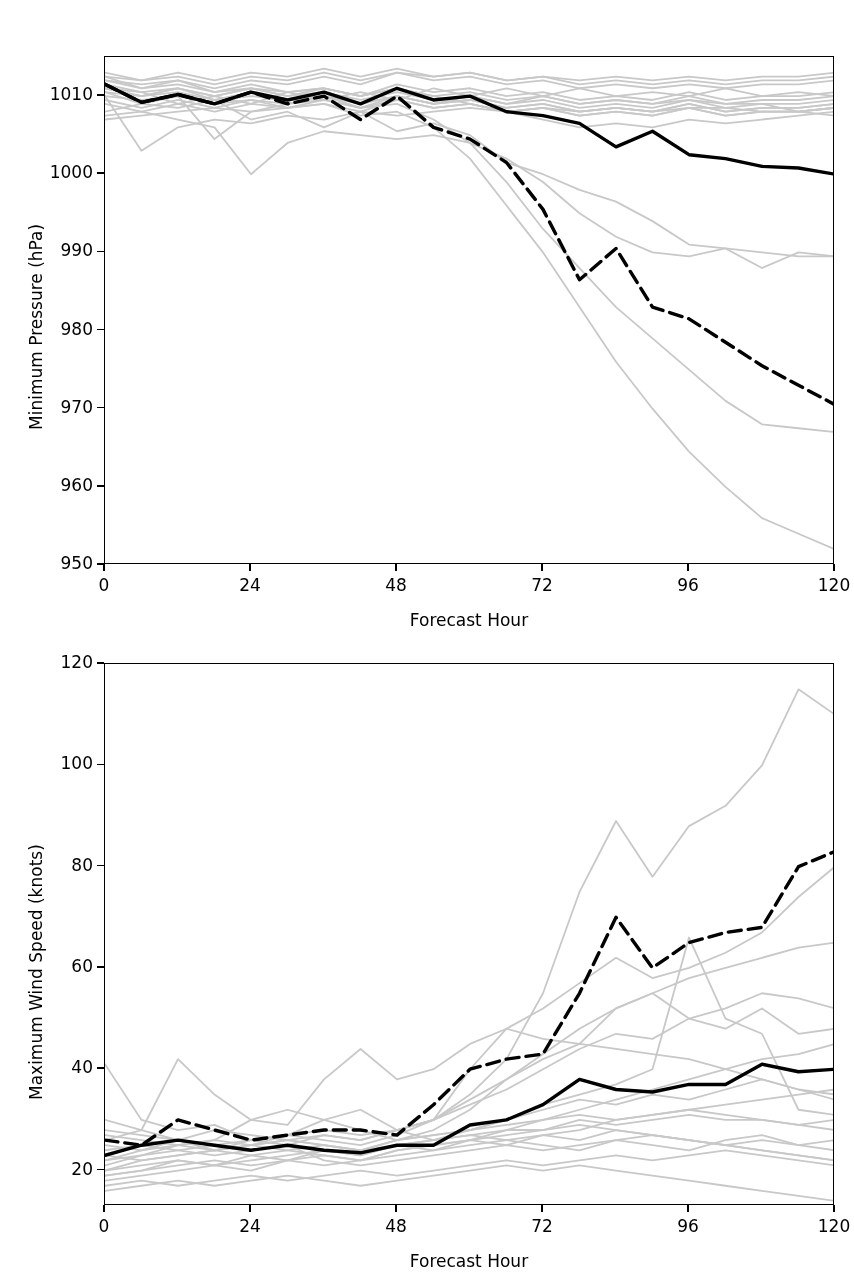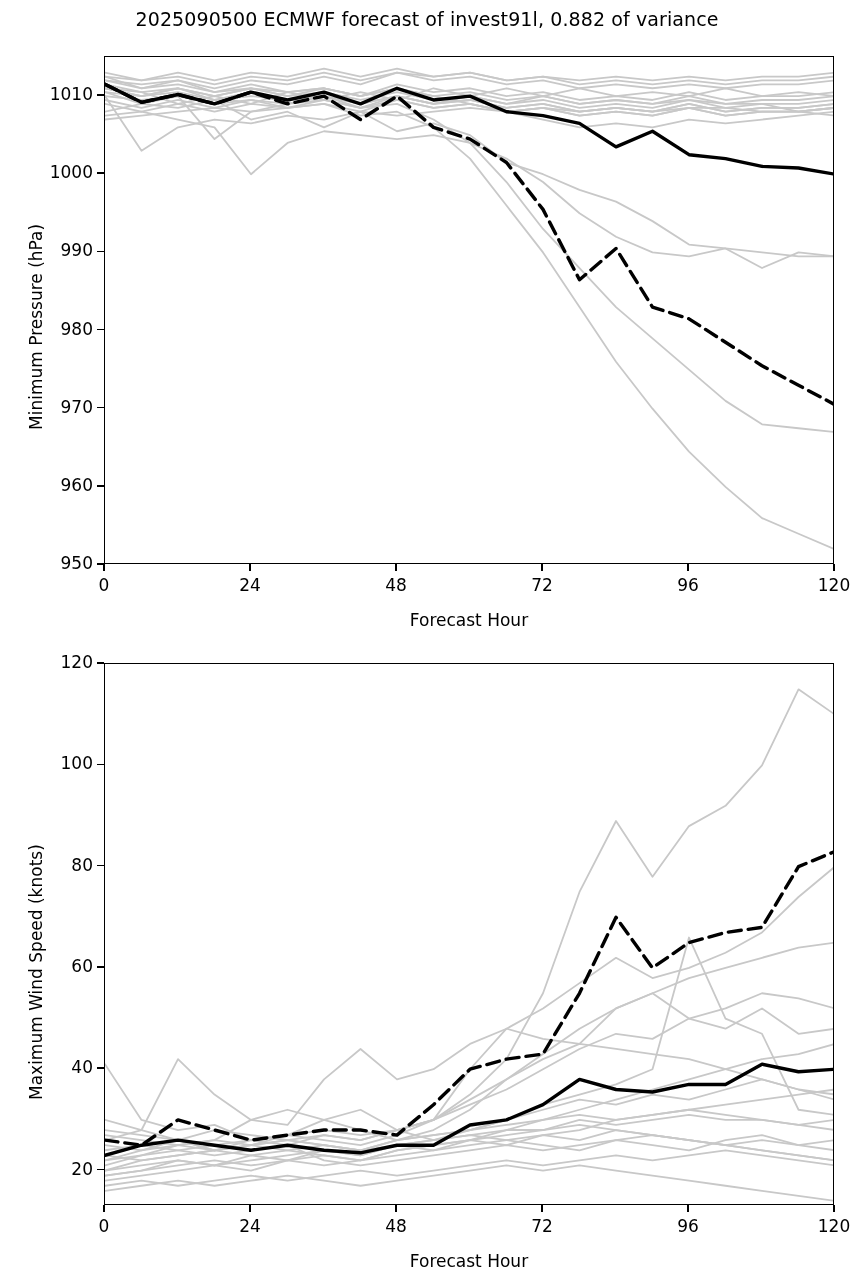--- a/index.html
+++ b/index.html
@@ -92,21 +92,20 @@
     stroke-linejoin: round;
     stroke-linecap: round;
     stroke-dasharray: 13 7;
   }
 </style>
 </head>
 <body>
 
 <div class="page">
 
-  <div class="figure-title">2025090500 ECMWF forecast of invest91l, 0.882 of variance</div>
 
   <div class="panel" style="left:0; top:0; width:854px; height:640px;">
 
     <div class="plot-area" id="plot0" style="left:104px; top:56px; width:730px; height:508px;">
       <svg class="lines" id="svg0" width="730" height="508">
           <polyline points="0,23.446153846153834 36.5,27.353846153846177 73,23.446153846153834 109.5,31.261538461538464 146,23.446153846153834 182.5,27.353846153846177 219,19.538461538461547 255.49999999999997,27.353846153846177 292,15.630769230769204 328.5,23.446153846153834 365,19.538461538461547 401.50000000000006,27.353846153846177 438,23.446153846153834 474.5,31.261538461538464 510.99999999999994,27.353846153846177 547.5,31.261538461538464 584,27.353846153846177 620.5,31.261538461538464 657,27.353846153846177 693.5,27.353846153846177 730,23.446153846153834" class="ens-line"></polyline>
           <polyline points="0,31.261538461538464 36.5,39.07692307692304 73,31.261538461538464 109.5,39.07692307692304 146,31.261538461538464 182.5,39.07692307692304 219,31.261538461538464 255.49999999999997,39.07692307692304 292,27.353846153846177 328.5,35.16923076923075 365,31.261538461538464 401.50000000000006,39.07692307692304 438,35.16923076923075 474.5,42.98461538461538 510.99999999999994,39.07692307692304 547.5,42.98461538461538 584,35.16923076923075 620.5,42.98461538461538 657,39.07692307692304 693.5,39.07692307692304 730,35.16923076923075" class="ens-line"></polyline>
           <polyline points="0,42.98461538461538 36.5,50.80000000000001 73,42.98461538461538 109.5,50.80000000000001 146,42.98461538461538 182.5,46.89230769230767 219,39.07692307692304 255.49999999999997,46.89230769230767 292,39.07692307692304 328.5,46.89230769230767 365,42.98461538461538 401.50000000000006,50.80000000000001 438,46.89230769230767 474.5,54.7076923076923 510.99999999999994,50.80000000000001 547.5,54.7076923076923 584,46.89230769230767 620.5,54.7076923076923 657,50.80000000000001 693.5,50.80000000000001 730,46.89230769230767" class="ens-line"></polyline>
           <polyline points="0,62.52307692307693 36.5,58.61538461538464 73,54.7076923076923 109.5,50.80000000000001 146,54.7076923076923 182.5,46.89230769230767 219,42.98461538461538 255.49999999999997,50.80000000000001 292,39.07692307692304 328.5,46.89230769230767 365,39.07692307692304 401.50000000000006,46.89230769230767 438,39.07692307692304 474.5,46.89230769230767 510.99999999999994,42.98461538461538 547.5,46.89230769230767 584,42.98461538461538 620.5,46.89230769230767 657,46.89230769230767 693.5,54.7076923076923 730,50.80000000000001" class="ens-line"></polyline>
           <polyline points="0,19.538461538461547 36.5,31.261538461538464 73,23.446153846153834 109.5,35.16923076923075 146,27.353846153846177 182.5,35.16923076923075 219,31.261538461538464 255.49999999999997,39.07692307692304 292,31.261538461538464 328.5,39.07692307692304 365,46.89230769230767 401.50000000000006,54.7076923076923 438,62.52307692307693 474.5,70.3384615384615 510.99999999999994,66.43076923076922 547.5,70.3384615384615 584,62.52307692307693 620.5,66.43076923076922 657,62.52307692307693 693.5,58.61538461538464 730,54.7076923076923" class="ens-line"></polyline>

